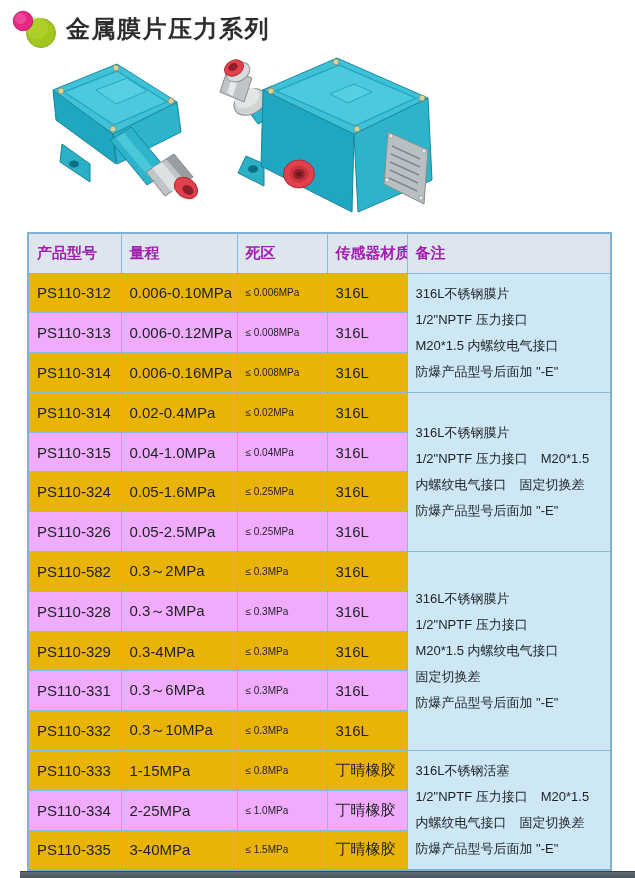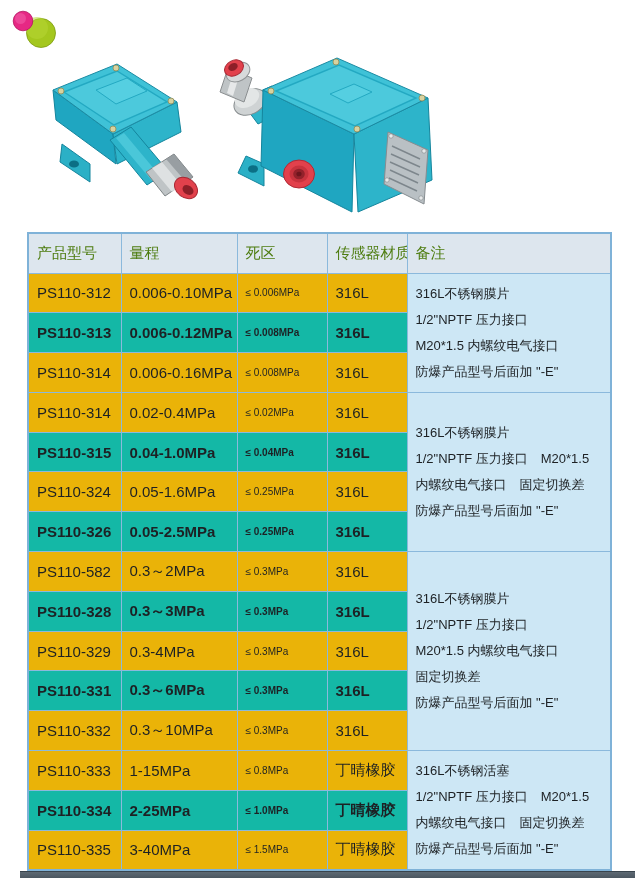--- a/index.html
+++ b/index.html
@@ -30,24 +30,24 @@
     font-size:15px;color:#1d2124;
   }
   table.spec-table th,table.spec-table td{
     border:1px solid #8bb9dc;
     padding:0 0 0 8px;
     text-align:left;vertical-align:middle;
     overflow:hidden;white-space:nowrap;
   }
   table.spec-table{border:2px solid #7fb2d8;}
   thead tr{height:40px;background:#dde6ee;}
-  thead th{font-weight:normal;font-size:15px;color:#4d7c0f;}
+  thead th{font-weight:bold;font-size:15px;color:#a21caf;}
   tbody tr{height:39.8px;}
   tr.row-blue td{background:#eab308;}
-  tr.row-white td{background:#14b8a6;font-weight:bold;}
+  tr.row-white td{background:#f0abfc;}
   td.cell-model{padding-left:7px;}
   td.cell-range{padding-left:13px;}
   td.cell-deadband{padding-left:14px;font-size:10px;}
   td.cell-material{padding-left:9px;}
   td.cell-remark{
     background:#cde7f5 !important;
     vertical-align:top;
     padding:6px 4px 0 10px;
     white-space:normal;
   }
@@ -73,20 +73,21 @@
 
 <div id="page">
 
   <div class="page-header">
     <svg width="48" height="42" viewBox="0 0 48 42">
       <circle cx="31" cy="25" r="14.5" stroke="#7d9a11" stroke-width="0.8" fill="#a4c71e"></circle>
       <circle cx="27" cy="20" r="11" fill="#b6d535" opacity="0.55"></circle>
       <circle cx="13" cy="13" r="9.8" stroke="#b2135f" stroke-width="0.8" fill="#e62884"></circle>
       <circle cx="10.5" cy="10.5" r="5.5" fill="#f25ba6" opacity="0.6"></circle>
     </svg>
+    <h1 class="page-title">金属膜片压力系列</h1>
   </div>
 
   <svg class="products-svg" width="635" height="178" viewBox="0 0 635 178">
 
     <g>
 
       <polygon points="62,92 90,112 90,130 60,110" fill="#2bb0c6" stroke="#14859d" stroke-width="1"></polygon>
       <ellipse cx="74" cy="112" rx="5" ry="3.6" fill="#0b6f85"></ellipse>
 
       <polygon points="53,38 113,82 116,112 56,68" stroke="#14859d" stroke-width="1" fill="#1fa6c1"></polygon>

